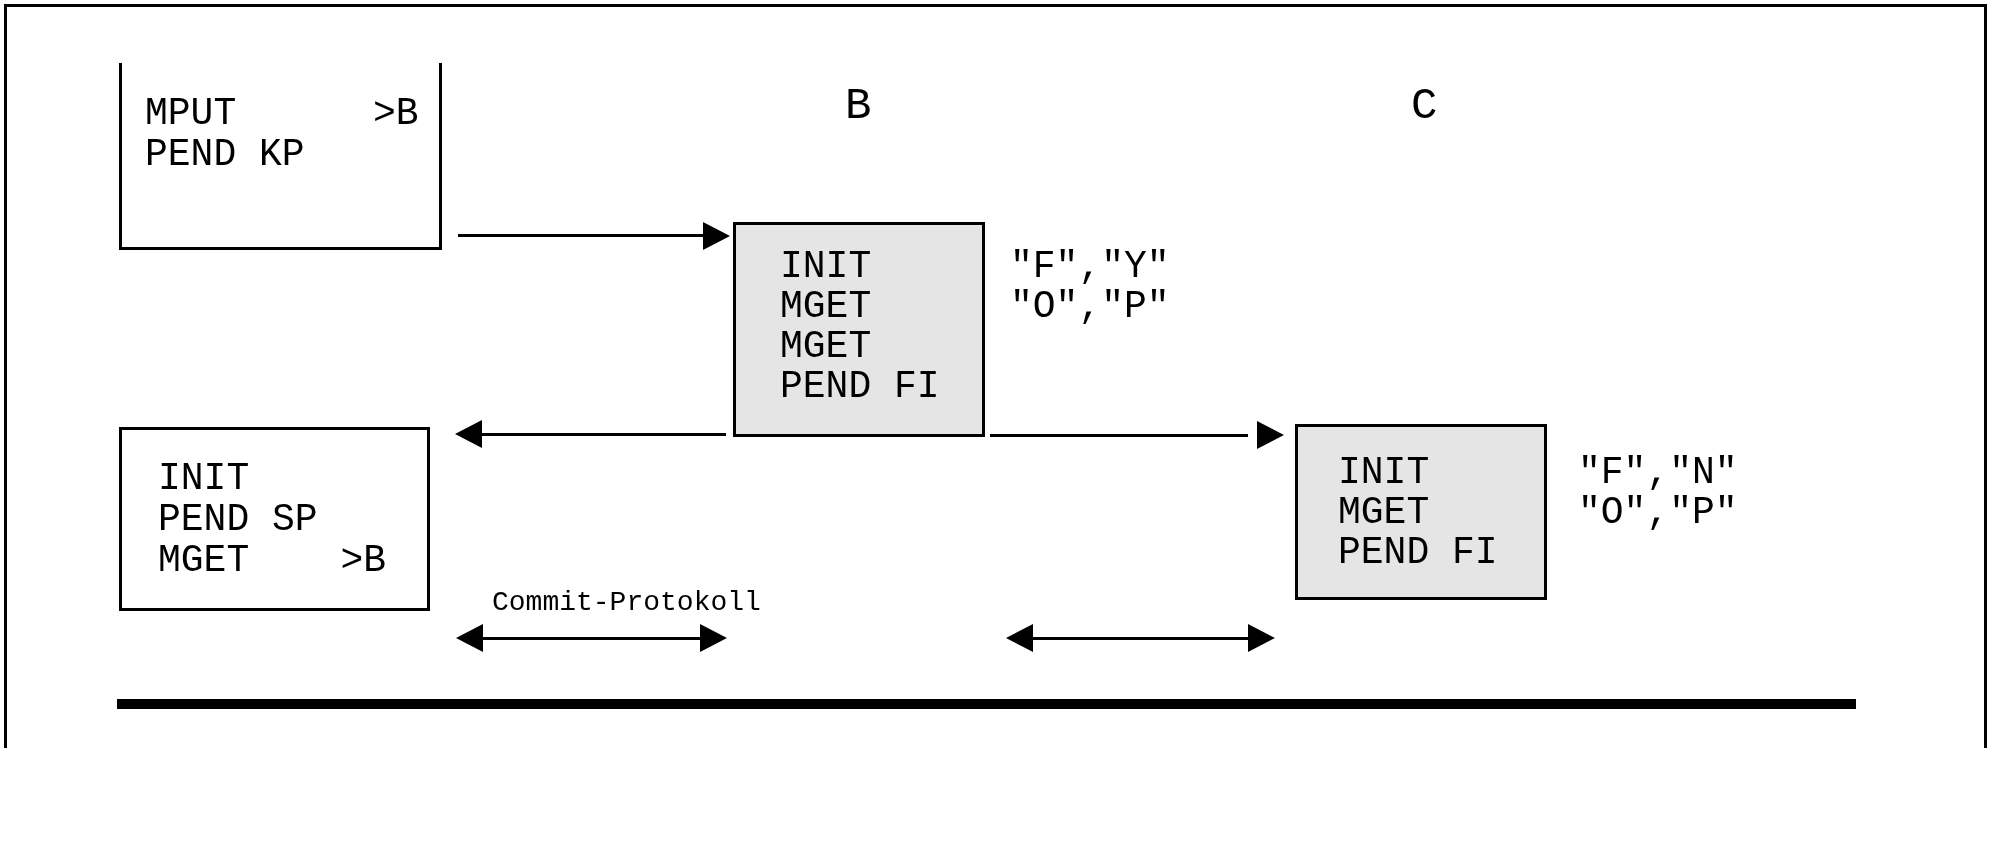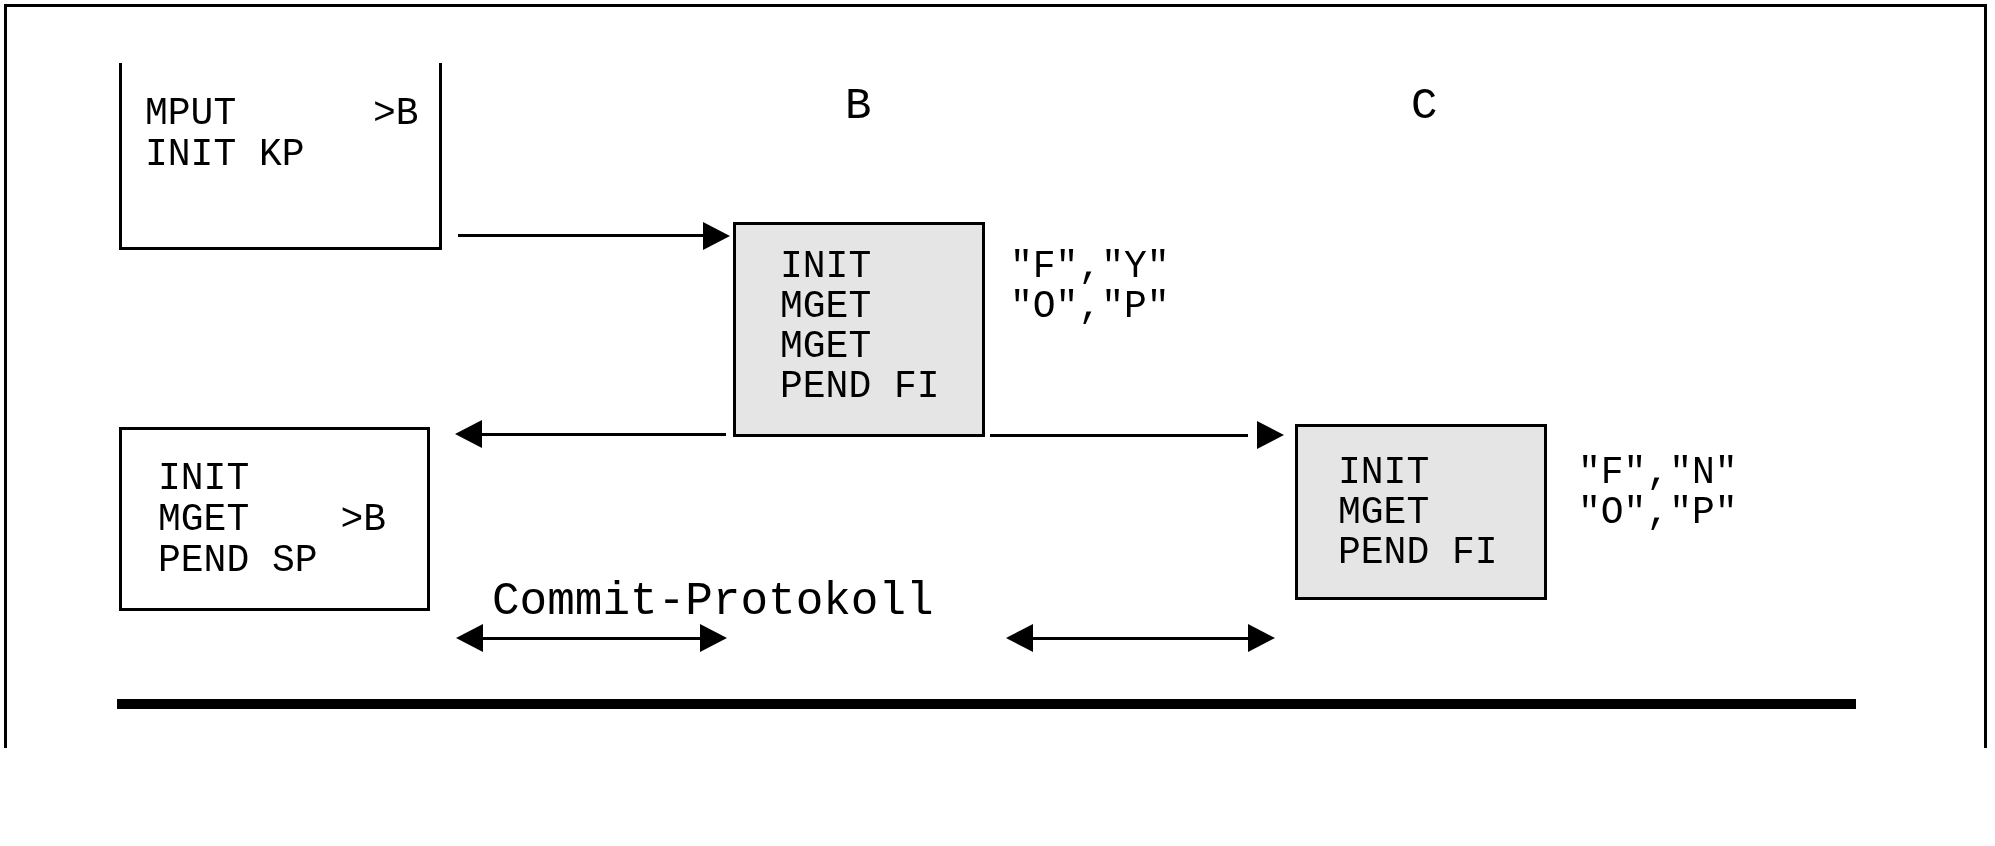--- a/index.html
+++ b/index.html
@@ -31,33 +31,33 @@
   .params{position:absolute;}
   .params .tline{line-height:40px;}
   .partner-label{
     position:absolute;font-size:44px;line-height:44px;
   }
   .hline{position:absolute;height:3px;background:#000;}
   .thick{position:absolute;height:10px;background:#000;}
   .head{position:absolute;width:0;height:0;}
   .head.right{border-top:14px solid transparent;border-bottom:14px solid transparent;border-left:27px solid #000;}
   .head.left{border-top:14px solid transparent;border-bottom:14px solid transparent;border-right:27px solid #000;}
-  .annotation{position:absolute;font-size:46px;line-height:41px;white-space:pre;}
+  .annotation{position:absolute;font-size:28px;line-height:41px;white-space:pre;}
 </style>
 </head>
 <body>
 
 <div id="canvas">
 
   <div class="outer-border"></div>
 
   <div class="dbox openBottom" style="left:119px;top:63px;width:323px;height:187px;border-top:none;border-bottom:3px solid #000;">
     <div class="boxpad-a">
       <div class="tline">MPUT      &gt;B</div>
-      <div class="tline">INIT KP</div>
+      <div class="tline">PEND KP</div>
     </div>
   </div>
 
   <div class="partner-label" style="left:845px;top:84px;">B</div>
   <div class="partner-label" style="left:1411px;top:84px;">C</div>
 
   <div class="hline" style="left:458px;top:234px;width:247px;"></div>
   <div class="head right" style="left:703px;top:222px;"></div>
 
   <div class="dbox gray" style="left:733px;top:222px;width:252px;height:215px;">
@@ -89,22 +89,22 @@
   </div>
 
   <div class="params" style="left:1578px;top:453px;">
     <div class="tline">"F","N"</div>
     <div class="tline">"O","P"</div>
   </div>
 
   <div class="dbox full" style="left:119px;top:427px;width:311px;height:184px;">
     <div class="boxpad-d">
       <div class="tline">INIT</div>
+      <div class="tline">PEND SP</div>
       <div class="tline">MGET    &gt;B</div>
-      <div class="tline">PEND SP</div>
     </div>
   </div>
 
   <div class="annotation" style="left:492px;top:582px;">Commit-Protokoll</div>
 
   <div class="hline" style="left:482px;top:637px;width:232px;"></div>
   <div class="head left" style="left:456px;top:624px;"></div>
   <div class="head right" style="left:700px;top:624px;"></div>
 
   <div class="hline" style="left:1030px;top:637px;width:222px;"></div>

